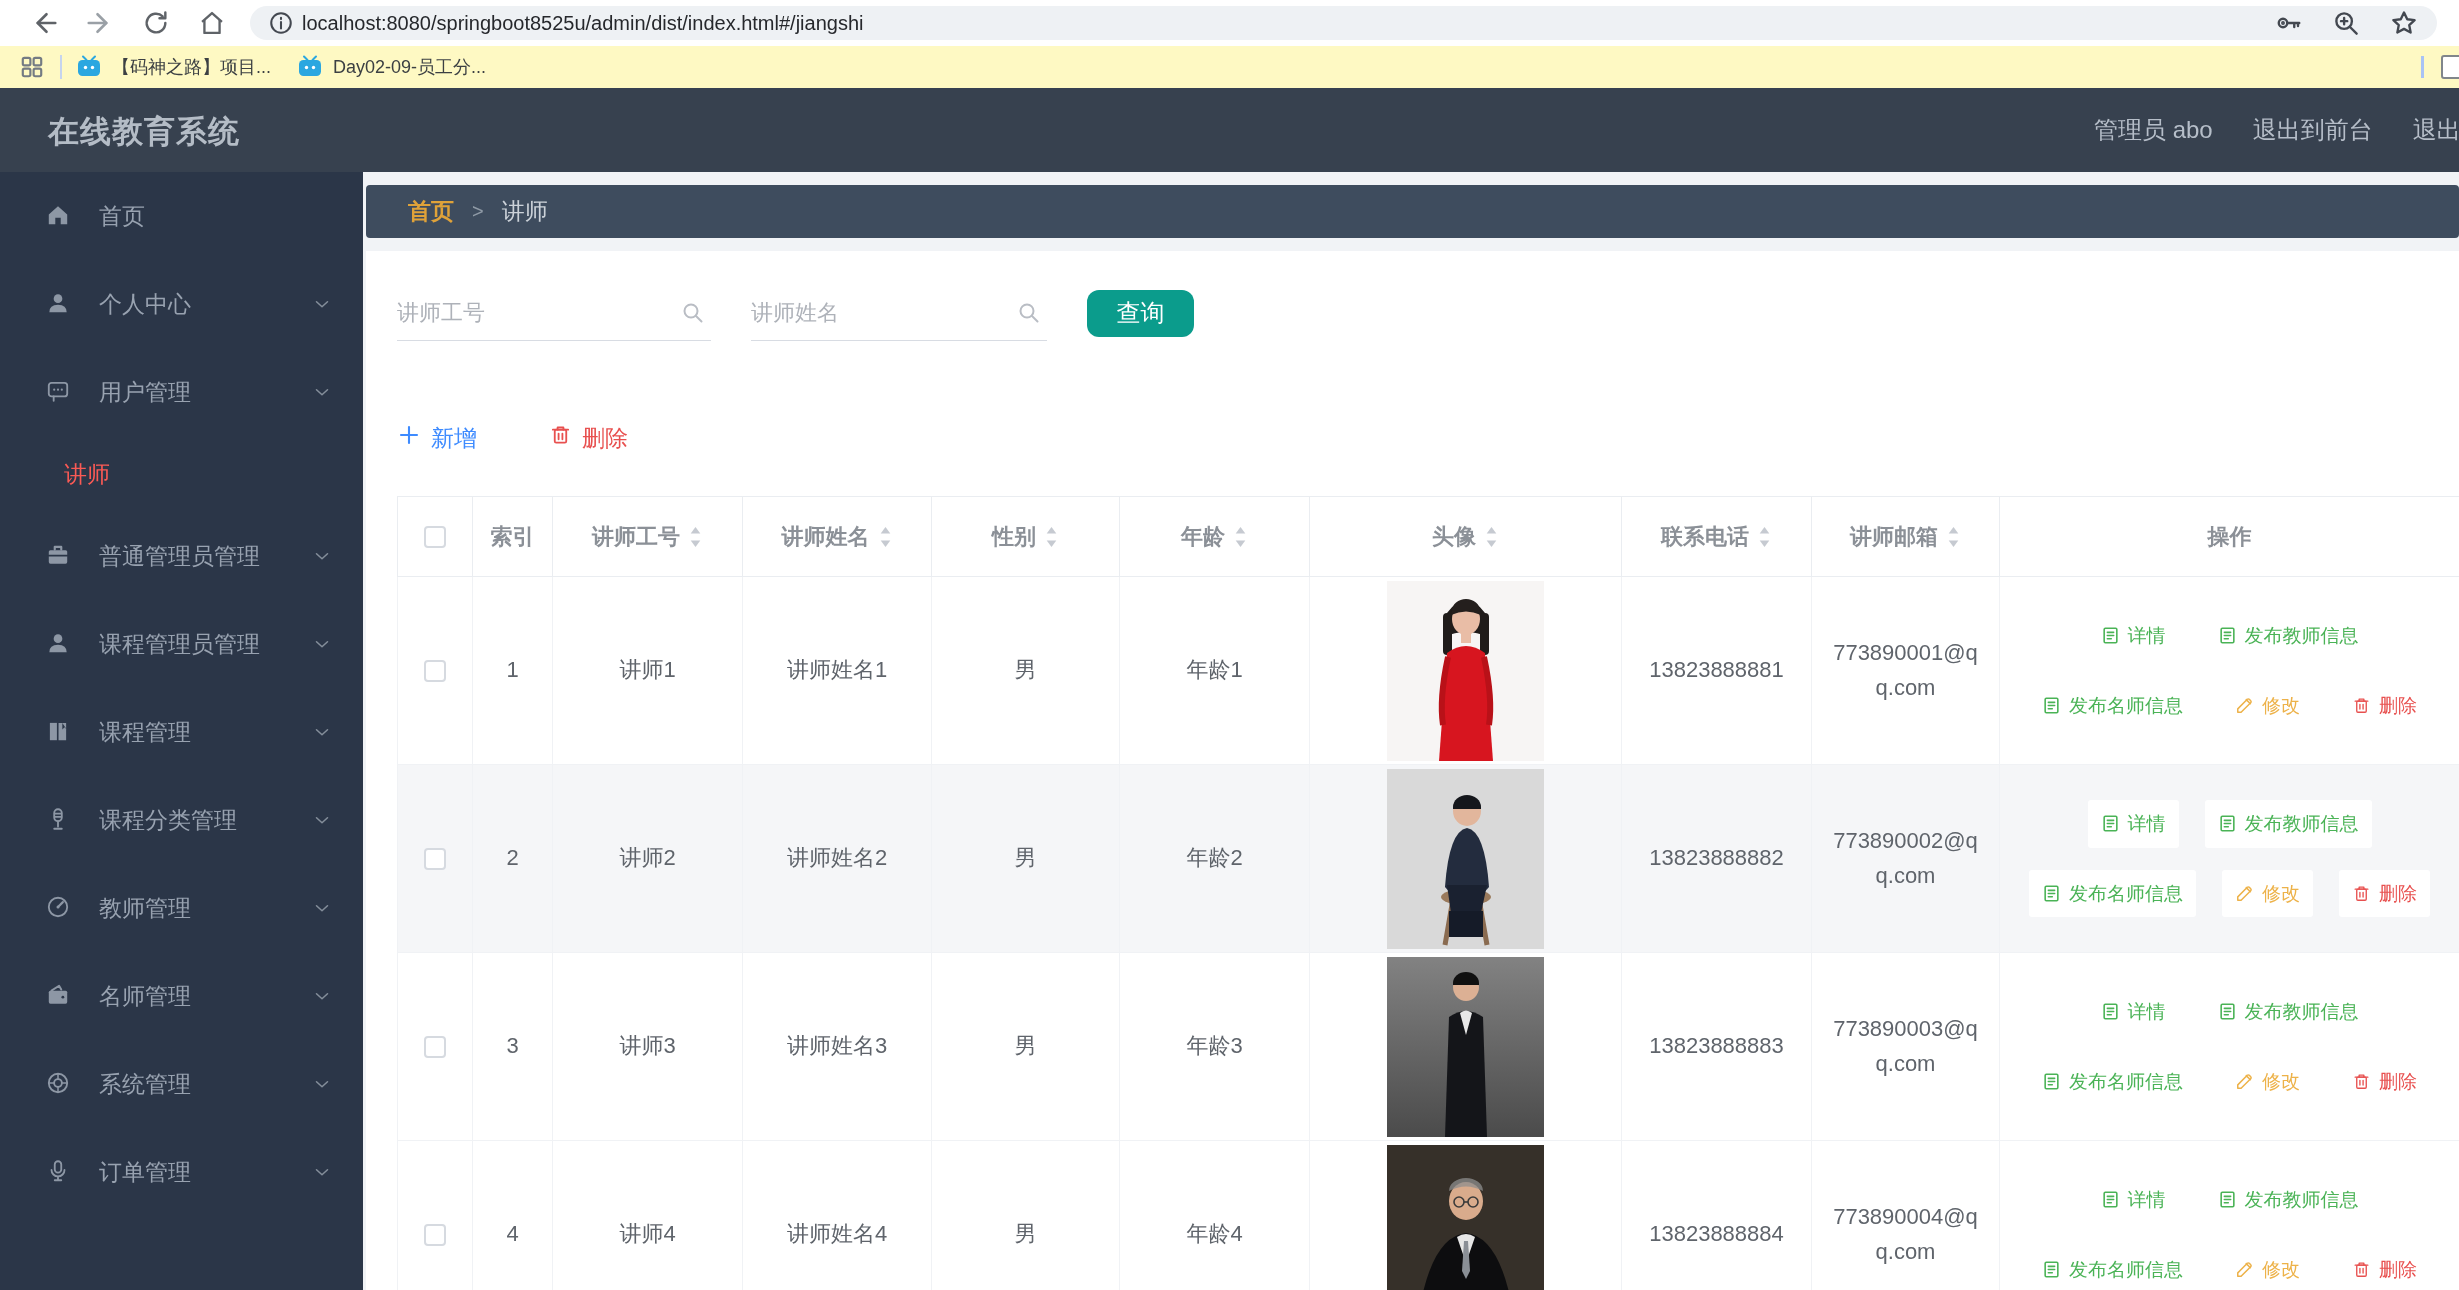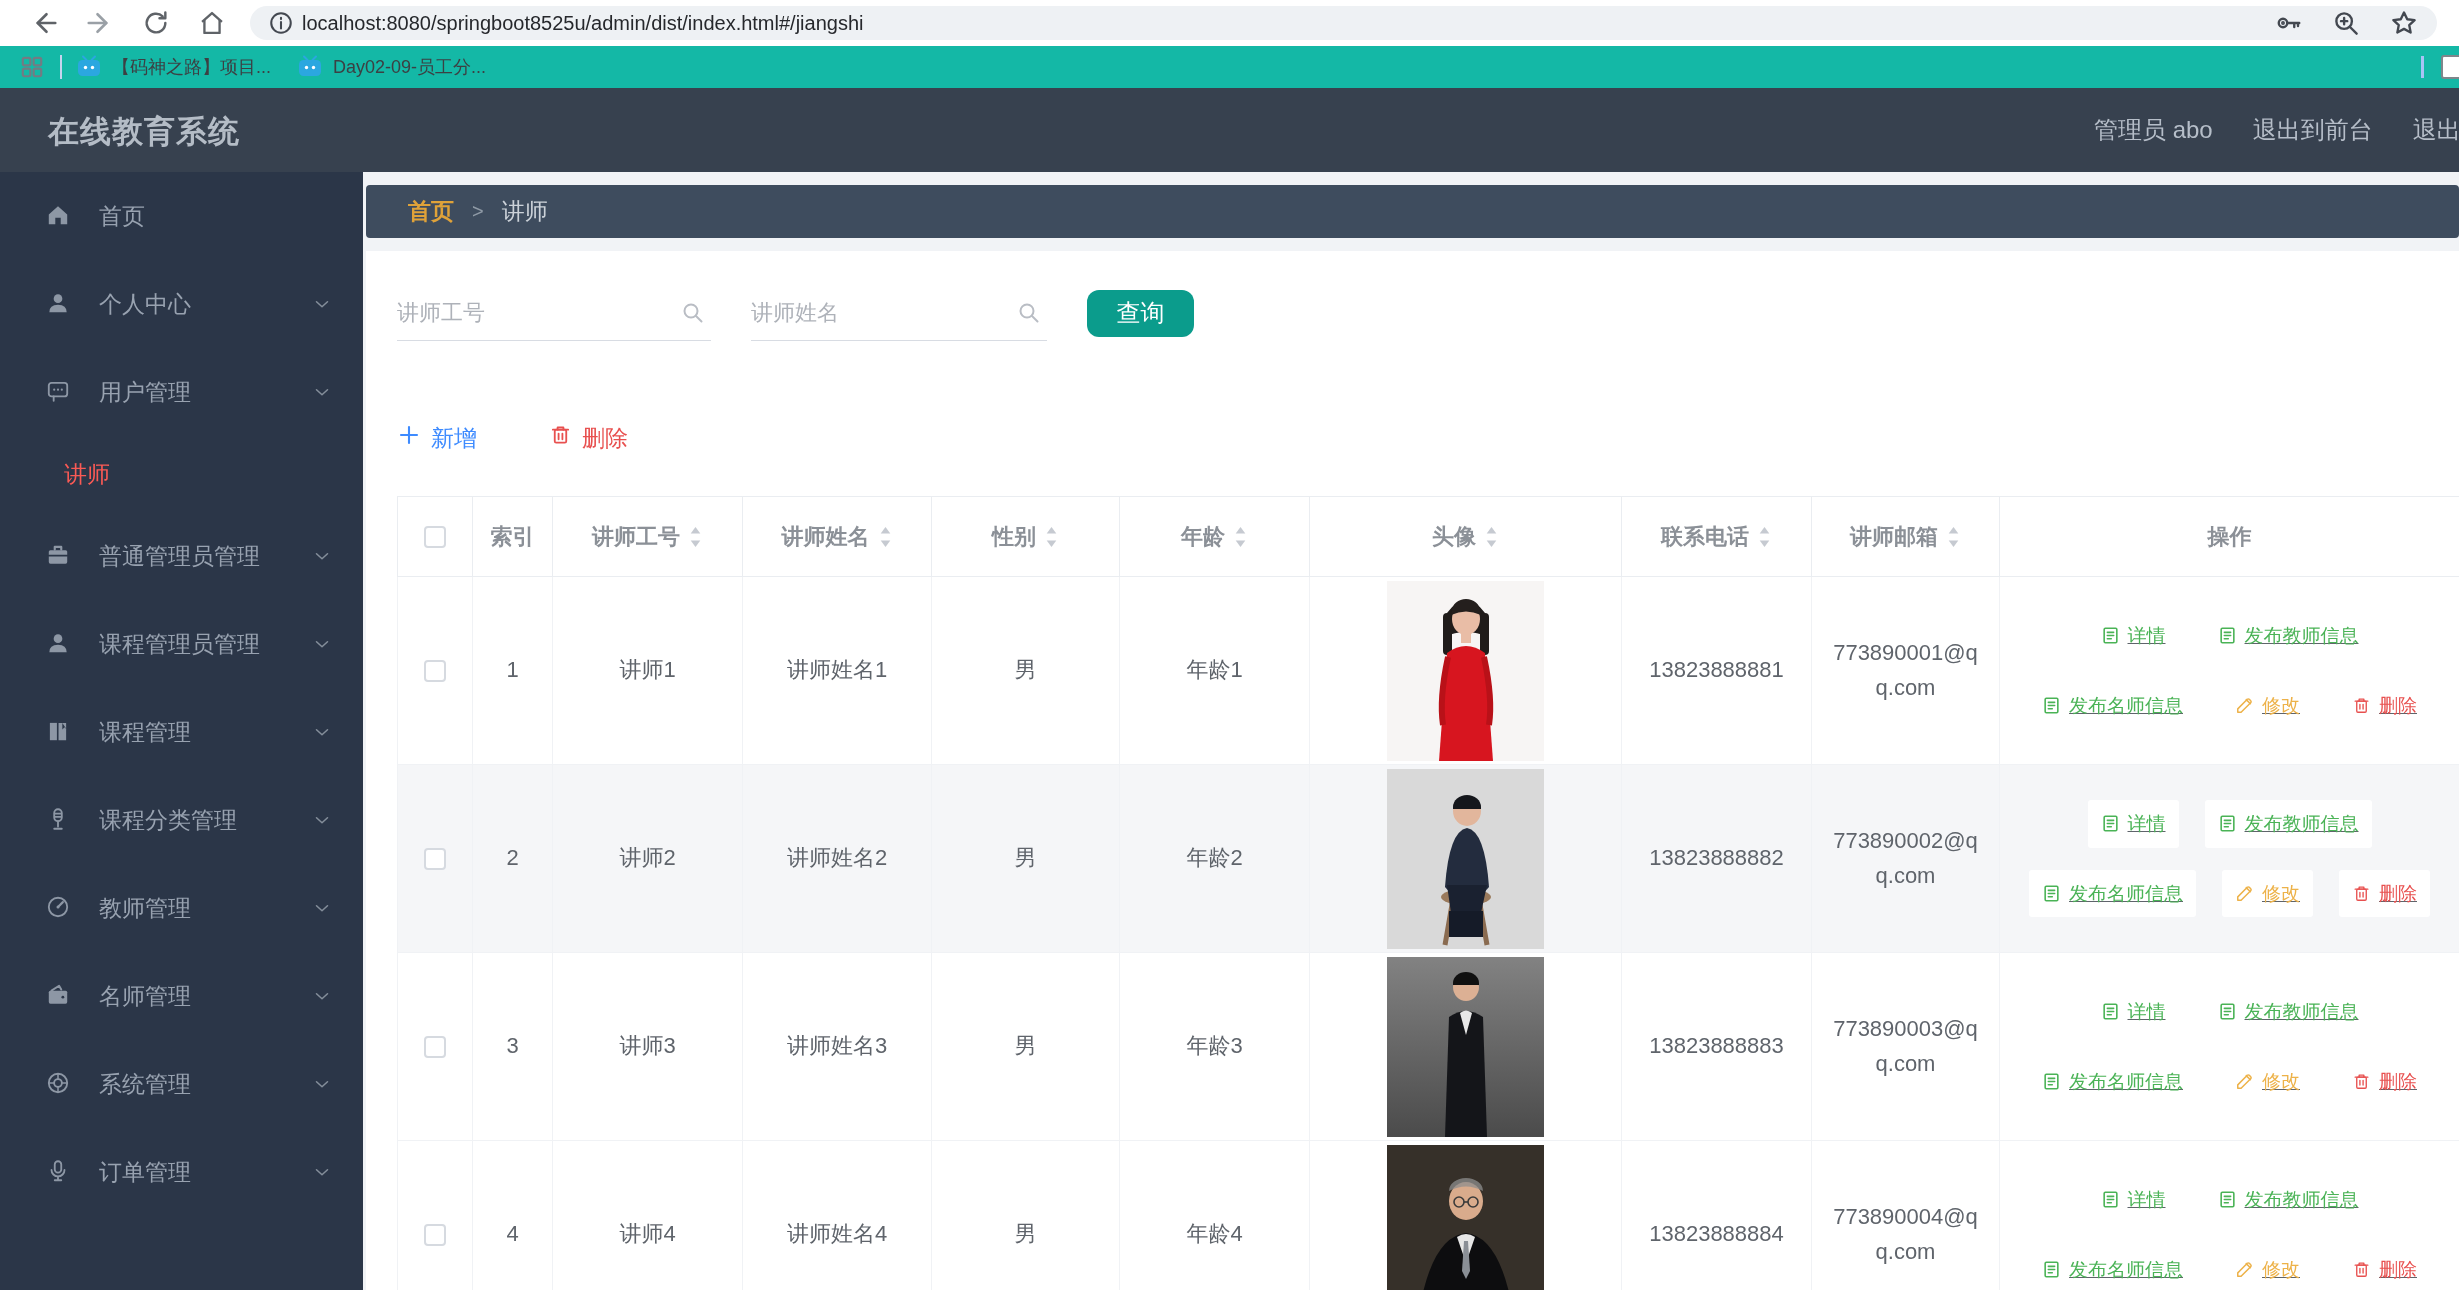--- a/index.html
+++ b/index.html
@@ -7,21 +7,21 @@
   body { position:relative; font-family:"Liberation Sans","DejaVu Sans",sans-serif; background:#fff; }
   svg { display:block; }
 
   
   .toolbar { position:absolute; top:0; left:0; width:2459px; height:46px; background:#fff; display:flex; align-items:center; padding:0 22px 0 16px; }
   .nav-ic { width:32px; height:32px; margin:0 12px; color:#5f6368; display:flex; align-items:center; justify-content:center; cursor:pointer; }
   .nav-ic.dim { color:#9aa0a6; }
   .omnibox { flex:1; height:34px; margin-left:10px; background:#eef1f4; border-radius:17px; display:flex; align-items:center; padding:0 18px; }
   .url-text { flex:1; font-size:20px; color:#26282c; margin-left:8px; white-space:nowrap; overflow:hidden; }
   .omni-ic { width:30px; height:30px; color:#434850; margin-left:28px; display:flex; align-items:center; justify-content:center; cursor:pointer; }
-  .bookmarks { position:absolute; top:46px; left:0; width:2459px; height:42px; background:#14b8a6; display:flex; align-items:center; padding-left:14px; }
+  .bookmarks { position:absolute; top:46px; left:0; width:2459px; height:42px; background:#fef9c3; display:flex; align-items:center; padding-left:14px; }
   .bm-sep { width:2px; height:24px; background:#c6d4ee; margin:0 14px 0 10px; }
   .bookmark { display:flex; align-items:center; margin-right:26px; cursor:pointer; }
   .bookmark .bm-label { font-size:18px; color:#3c4043; margin-left:10px; white-space:nowrap; }
   .bm-right-caret { position:absolute; left:2421px; top:10px; width:3px; height:22px; background:#a9c3f5; }
   .bm-partial { position:absolute; left:2441px; top:9px; width:26px; height:24px; border:2px solid #80868b; border-radius:3px; background:#fff; }
 
   
   .app-header { position:absolute; top:88px; left:0; width:2459px; height:84px; background:var(--header-bg); }
   .app-title { position:absolute; left:48px; top:2px; height:84px; display:flex; align-items:center; font-size:31px; font-weight:700; color:#b4bcc6; letter-spacing:1px; }
   .hdr-right { position:absolute; left:2094px; top:0; height:84px; display:flex; align-items:center; gap:40px; white-space:nowrap; }
@@ -57,21 +57,21 @@
   
   .table-wrap { margin-top:42px; width:2062px; }
   table { border-collapse:collapse; table-layout:fixed; width:2062px; }
   th { height:80px; background:#fff; border:1px solid #eaedf1; font-size:22px; color:#8b9097; font-weight:700; }
   .th-inner { display:flex; align-items:center; justify-content:center; gap:8px; }
   td { height:187px; border:1px solid #f0f2f5; font-size:22px; color:#5f646b; text-align:center; vertical-align:middle; padding:0 17px; word-break:break-all; line-height:1.55; background:#fff; }
   tr.highlighted td { background:var(--stripe); }
   .checkbox { width:22px; height:22px; border:2px solid #d6dae0; border-radius:4px; background:#fff; margin:0 auto; cursor:pointer; }
   .avatar { width:157px; height:180px; margin:0 auto; display:block; }
   .actions-cell { display:flex; flex-direction:column; align-items:center; justify-content:center; gap:22px; height:187px; }
-  .actions-line { display:flex; gap:26px;text-decoration:underline; }
+  .actions-line { display:flex; gap:26px; }
   .chip { display:inline-flex; align-items:center; gap:8px; background:#fff; padding:9px 13px; border-radius:3px; font-size:19px; cursor:pointer; white-space:nowrap; }
   .chip.green { color:var(--green); }
   .chip.orange { color:var(--orange); }
   .chip.red { color:var(--red); }
 </style>
 </head>
 <body>
 
 <div class="toolbar">
   <span class="nav-ic">

